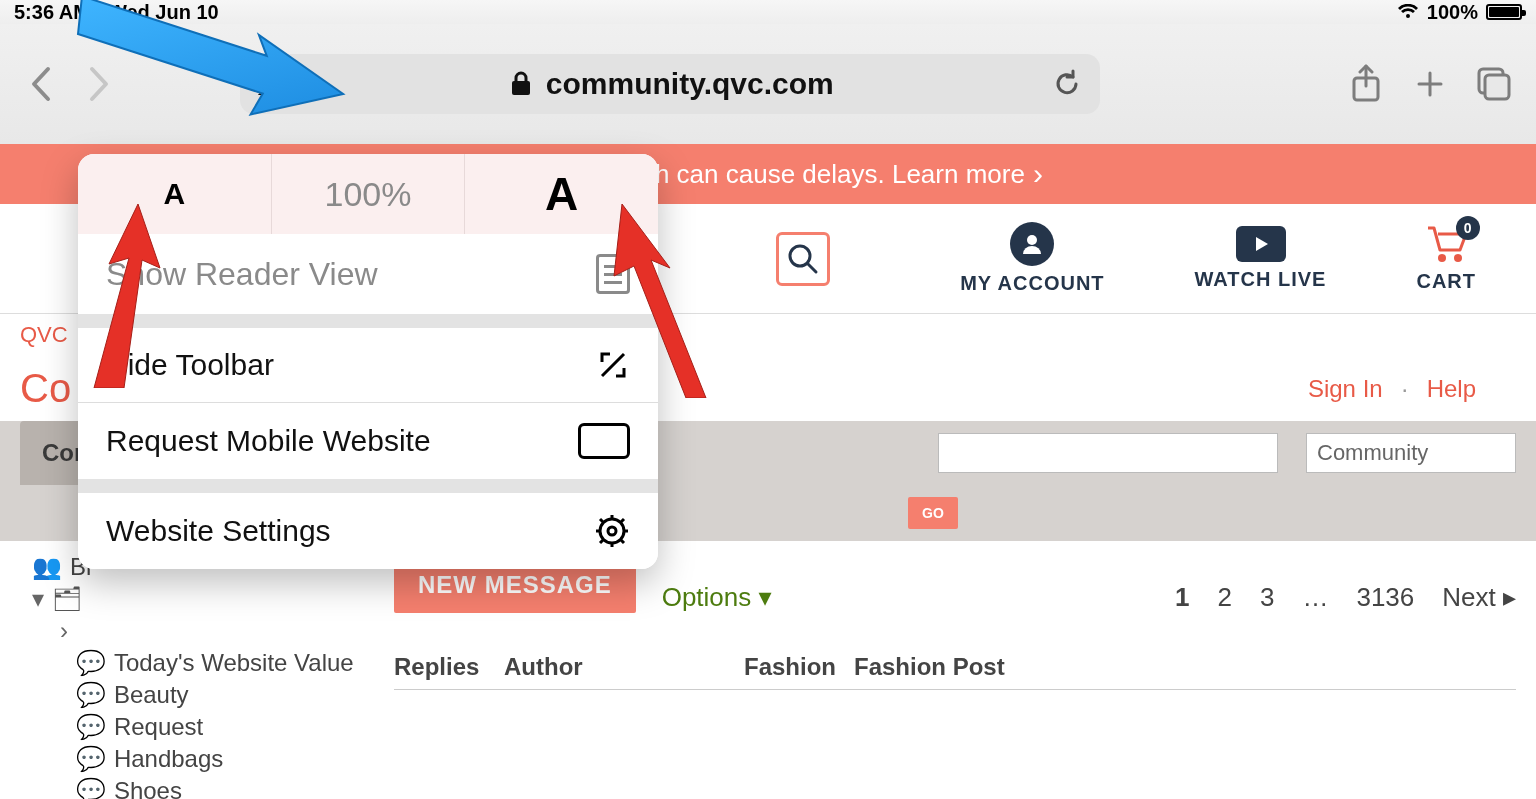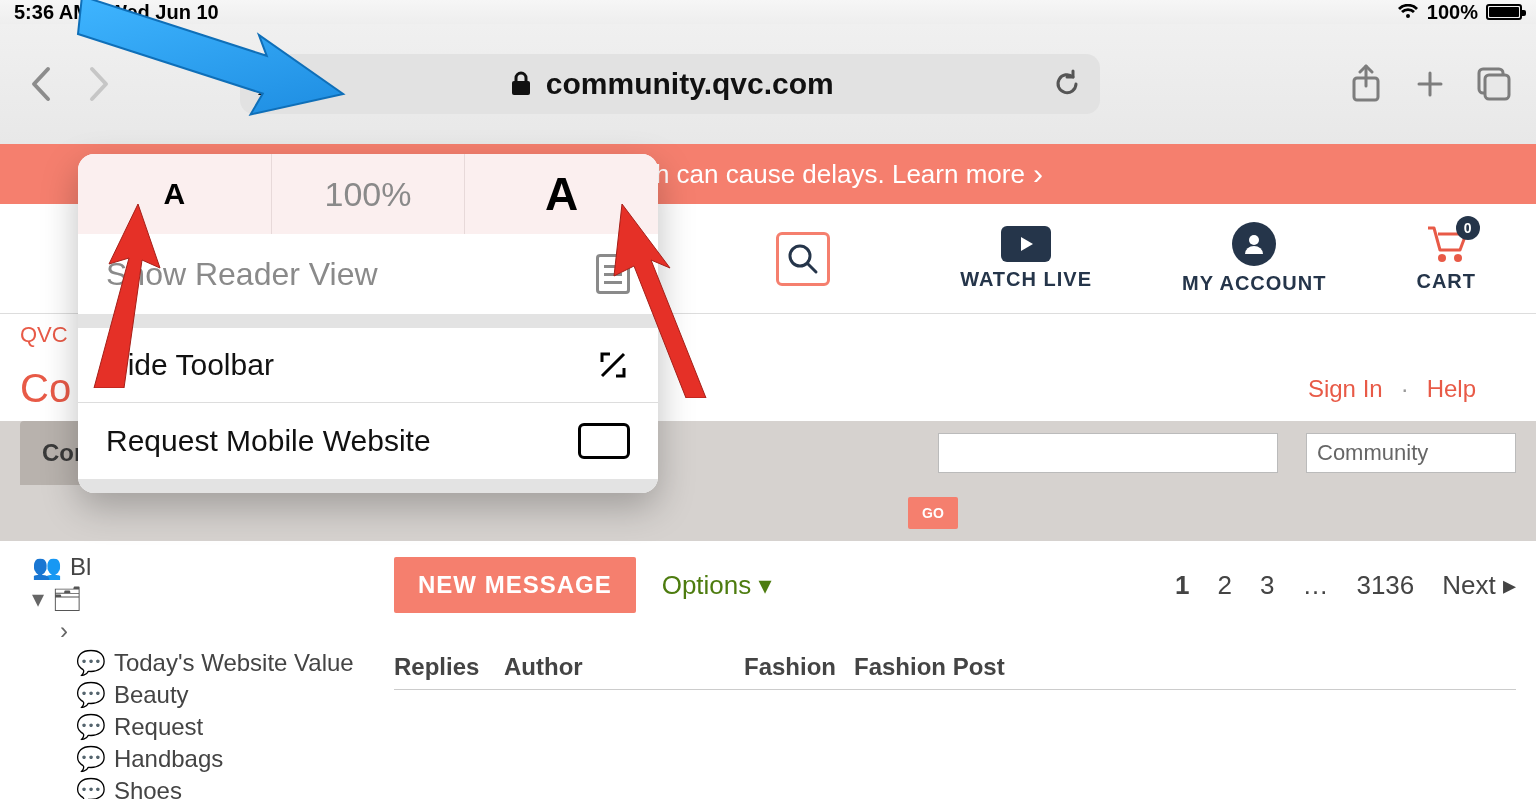--- a/index.html
+++ b/index.html
@@ -63,21 +63,21 @@
 .search-input{width:340px;height:40px;border:1px solid #bbb;background:#fff;}
 .select-input{width:210px;height:40px;border:1px solid #bbb;background:#fff;padding:0 10px;color:#666;font-size:22px;display:flex;align-items:center;}
 .go-row{background:#d6d2cf;height:56px;display:flex;align-items:center;padding-left:908px;}
 .go-btn{background:#f57f6e;color:#fff;font-weight:700;font-size:14px;padding:8px 14px;border-radius:2px;}
 .content-row{display:flex;padding:10px 20px;gap:20px;}
 .sidebar{width:354px;font-size:24px;color:#444;}
 .side-line{display:flex;align-items:center;gap:8px;padding:2px 0 2px 56px;}
 .side-line.top{padding-left:12px;}
 .chat-icon{color:#888;}
 .main{flex:1;}
-.newmsg-row{display:flex;align-items:center;gap:26px;margin-top:6px;}
+.newmsg-row{display:flex;align-items:flex-end;gap:26px;margin-top:6px;}
 .newmsg{background:#f57f6e;color:#fff;font-weight:700;font-size:24px;padding:14px 24px;border-radius:2px;letter-spacing:1px;}
 .options{color:#4d7c0f;font-size:26px;}
 .pager{margin-left:auto;display:flex;gap:28px;font-size:26px;color:#444;align-items:center;}
 .pager .cur{font-weight:700;}
 .table-head{display:flex;margin-top:40px;font-size:24px;font-weight:600;color:#444;border-bottom:1px solid #ccc;padding-bottom:8px;}
 .th-subject{width:400px;padding-left:46px;}
 .th-replies{width:110px;}
 .th-author{width:240px;}
 .th-hearts{width:110px;}
 .th-latest{flex:1;}
@@ -169,35 +169,35 @@
     <span style="font-size:30px;">›</span>
   </div>
   <div class="qvc-header">
     <div class="hdr-search">
       <svg width="34" height="34" viewBox="0 0 34 34">
           <circle cx="14" cy="14" r="10" fill="none" stroke="#25354a" stroke-width="3"></circle>
           <line x1="22" y1="22" x2="30" y2="30" stroke="#25354a" stroke-width="3" stroke-linecap="round"></line>
         </svg>
     </div>
     <div class="hdr-item">
-      <div class="hdr-icon" style="border-radius:6px;width:50px;height:36px;">
-          <svg width="16" height="16" viewBox="0 0 16 16">
-            <polygon points="3,1 15,8 3,15" fill="#fff"></polygon>
-          </svg>
-        </div>
-      <span>WATCH LIVE</span>
-    </div>
-    <div class="hdr-item">
       <div class="hdr-icon">
           <svg width="24" height="24" viewBox="0 0 24 24">
             <circle cx="12" cy="8" r="5" fill="#fff"></circle>
             <path d="M3 22 a9 8 0 0 1 18 0 Z" fill="#fff"></path>
           </svg>
         </div>
       <span>MY ACCOUNT</span>
+    </div>
+    <div class="hdr-item">
+      <div class="hdr-icon" style="border-radius:6px;width:50px;height:36px;">
+          <svg width="16" height="16" viewBox="0 0 16 16">
+            <polygon points="3,1 15,8 3,15" fill="#fff"></polygon>
+          </svg>
+        </div>
+      <span>WATCH LIVE</span>
     </div>
     <div class="hdr-item">
       <div class="cart-wrap">
         <svg width="44" height="40" viewBox="0 0 44 40">
             <path d="M4 4 H10 L16 26 H36 L42 10 H14" fill="none" stroke="#e85a47" stroke-width="3" stroke-linejoin="round"></path>
             <circle cx="18" cy="34" r="4" fill="#e85a47"></circle>
             <circle cx="34" cy="34" r="4" fill="#e85a47"></circle>
           </svg>
         <div class="cart-badge">0</div>
       </div>
@@ -313,20 +313,39 @@
           <polyline points="20,28 28,28 28,20" fill="none" stroke="#000" stroke-width="3"></polyline>
         </svg>
     </span>
   </div>
   <div style="height:1px;background:#ddd;"></div>
   <div class="pop-row clickable">
     <span>Request Mobile Website</span>
     <span class="device-icon"></span>
   </div>
   <div class="pop-sep"></div>
+  <div class="pop-row clickable">
+    <span>Website Settings</span>
+    <span class="gear-icon">
+      <svg width="36" height="36" viewBox="0 0 36 36">
+          <circle cx="18" cy="18" r="12" fill="none" stroke="#000" stroke-width="3"></circle>
+          <circle cx="18" cy="18" r="4" fill="none" stroke="#000" stroke-width="3"></circle>
+          <g stroke="#000" stroke-width="3">
+            <line x1="18" y1="2" x2="18" y2="6"></line>
+            <line x1="18" y1="30" x2="18" y2="34"></line>
+            <line x1="2" y1="18" x2="6" y2="18"></line>
+            <line x1="30" y1="18" x2="34" y2="18"></line>
+            <line x1="6" y1="6" x2="9" y2="9"></line>
+            <line x1="27" y1="27" x2="30" y2="30"></line>
+            <line x1="6" y1="30" x2="9" y2="27"></line>
+            <line x1="27" y1="9" x2="30" y2="6"></line>
+          </g>
+        </svg>
+    </span>
+  </div>
 </div>
 
 <svg class="arrow-blue" width="290" height="120" viewBox="0 0 290 120">
   <defs>
       <linearGradient id="bg" x1="0" y1="0" x2="1" y2="1">
         <stop offset="0" stop-color="#3fb5ff"></stop>
         <stop offset="1" stop-color="#1c8be0"></stop>
       </linearGradient>
     </defs>
   <polygon points="10,10 200,50 190,30 280,80 190,110 200,88 10,48" fill="url(#bg)" stroke="#0f6fb8" stroke-width="2" transform="rotate(6 145 60)"></polygon>

